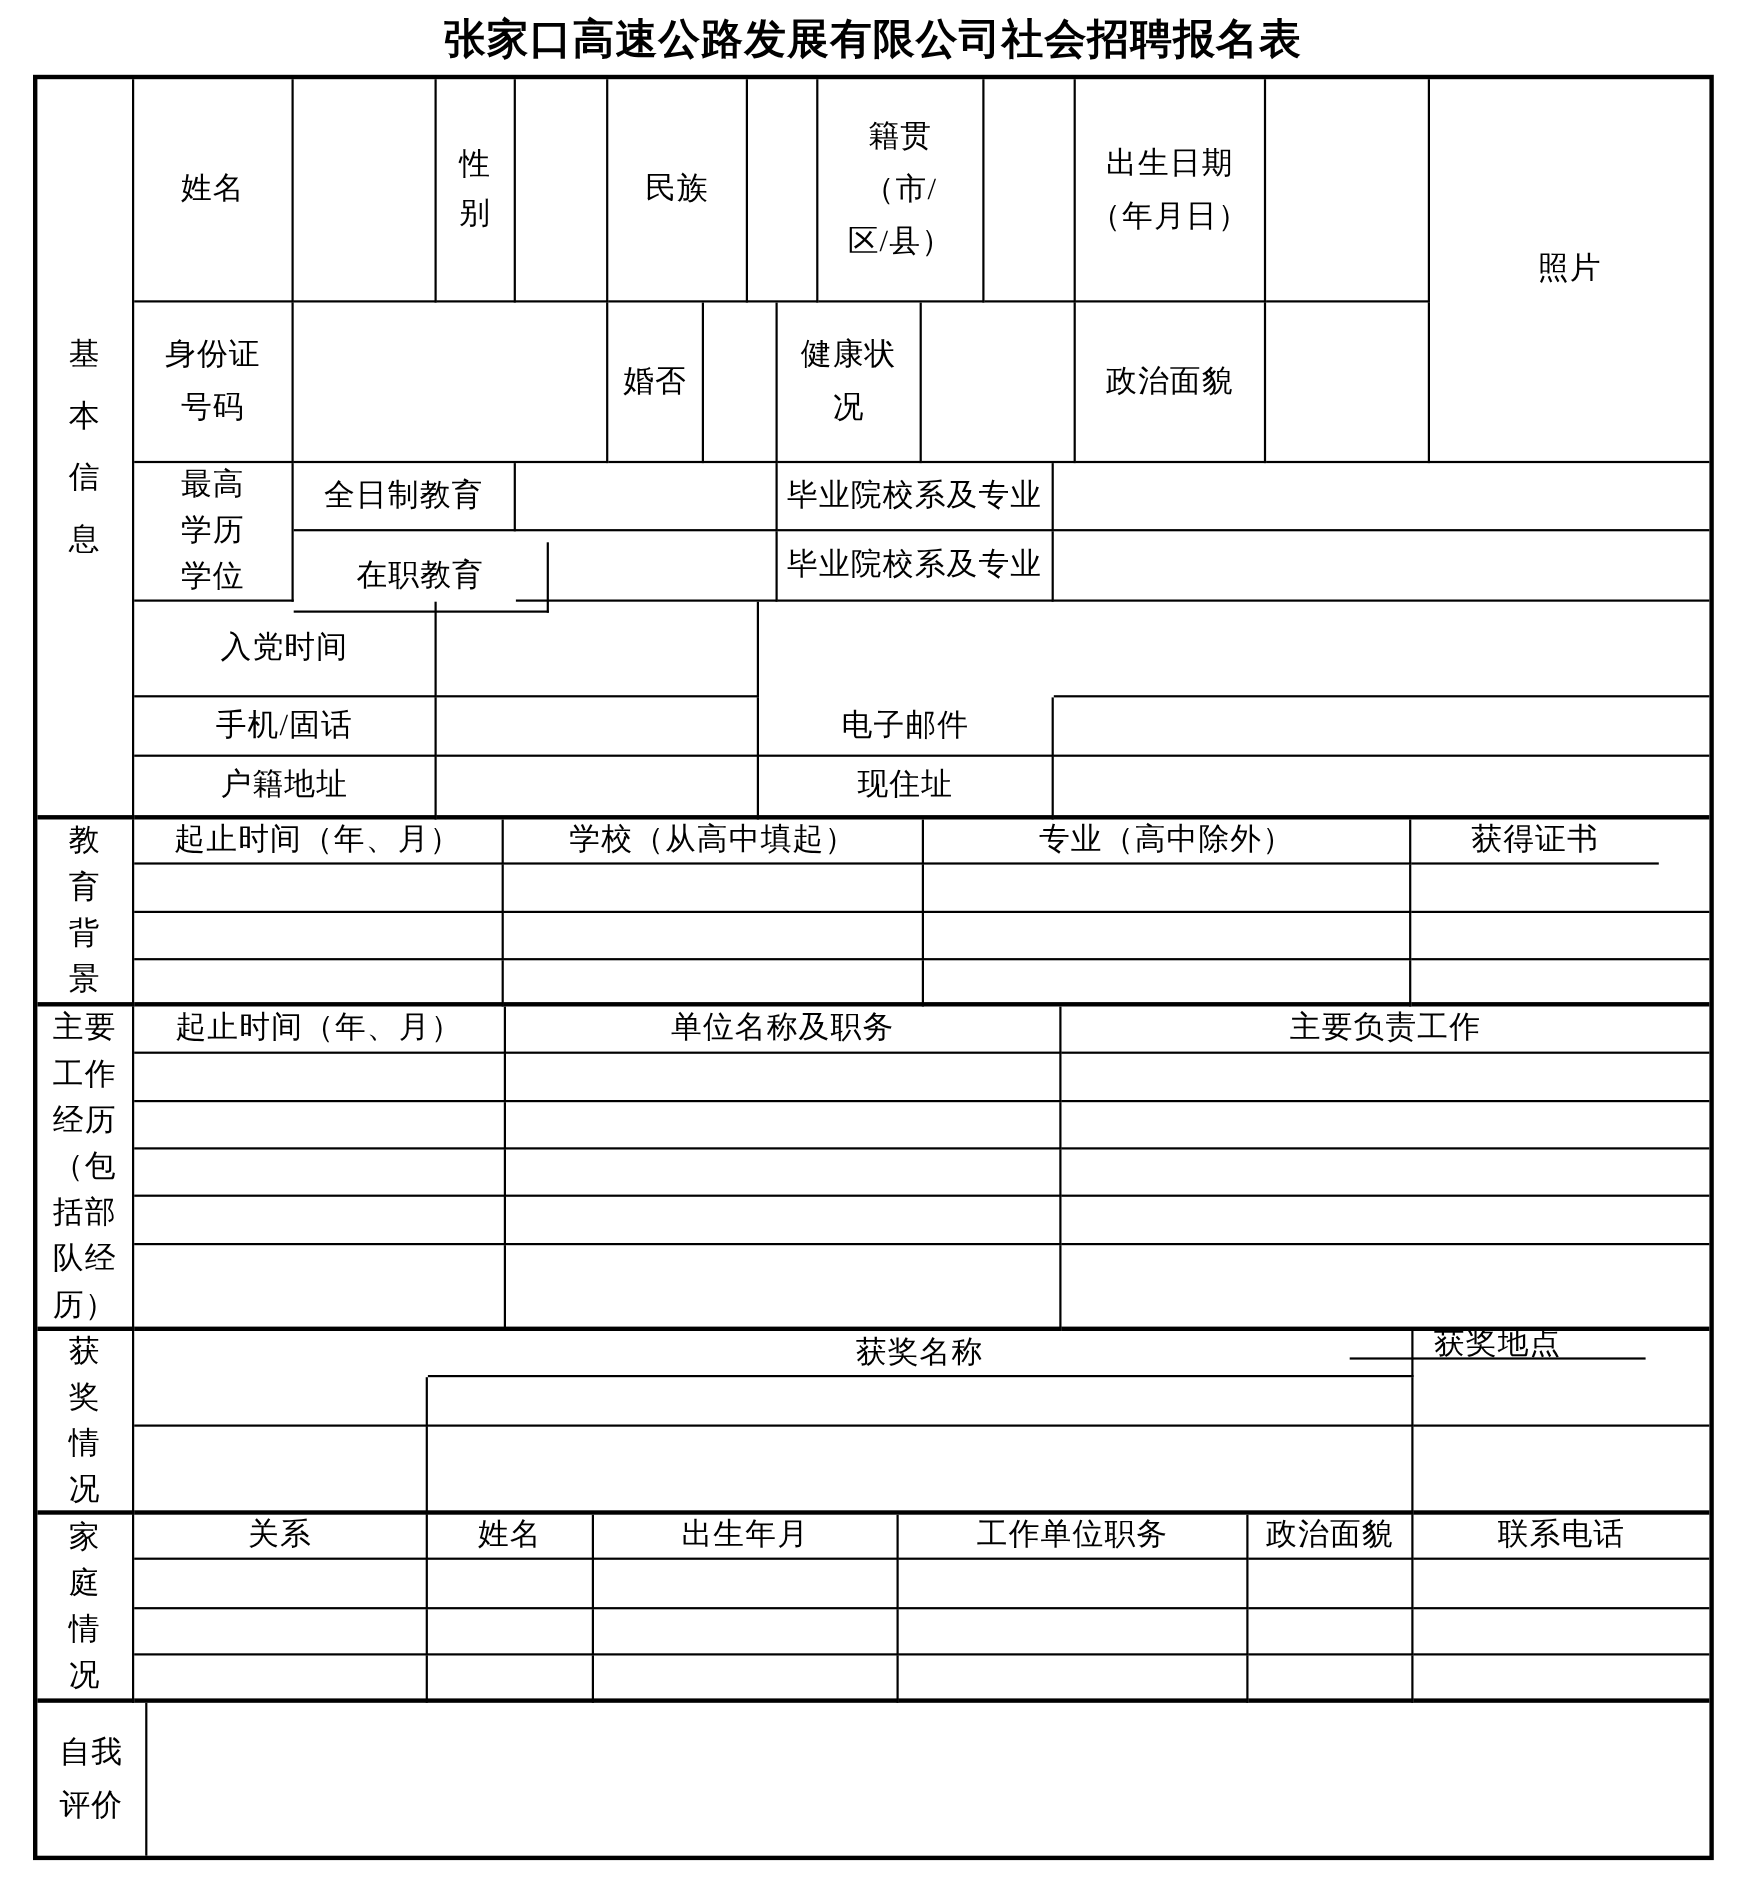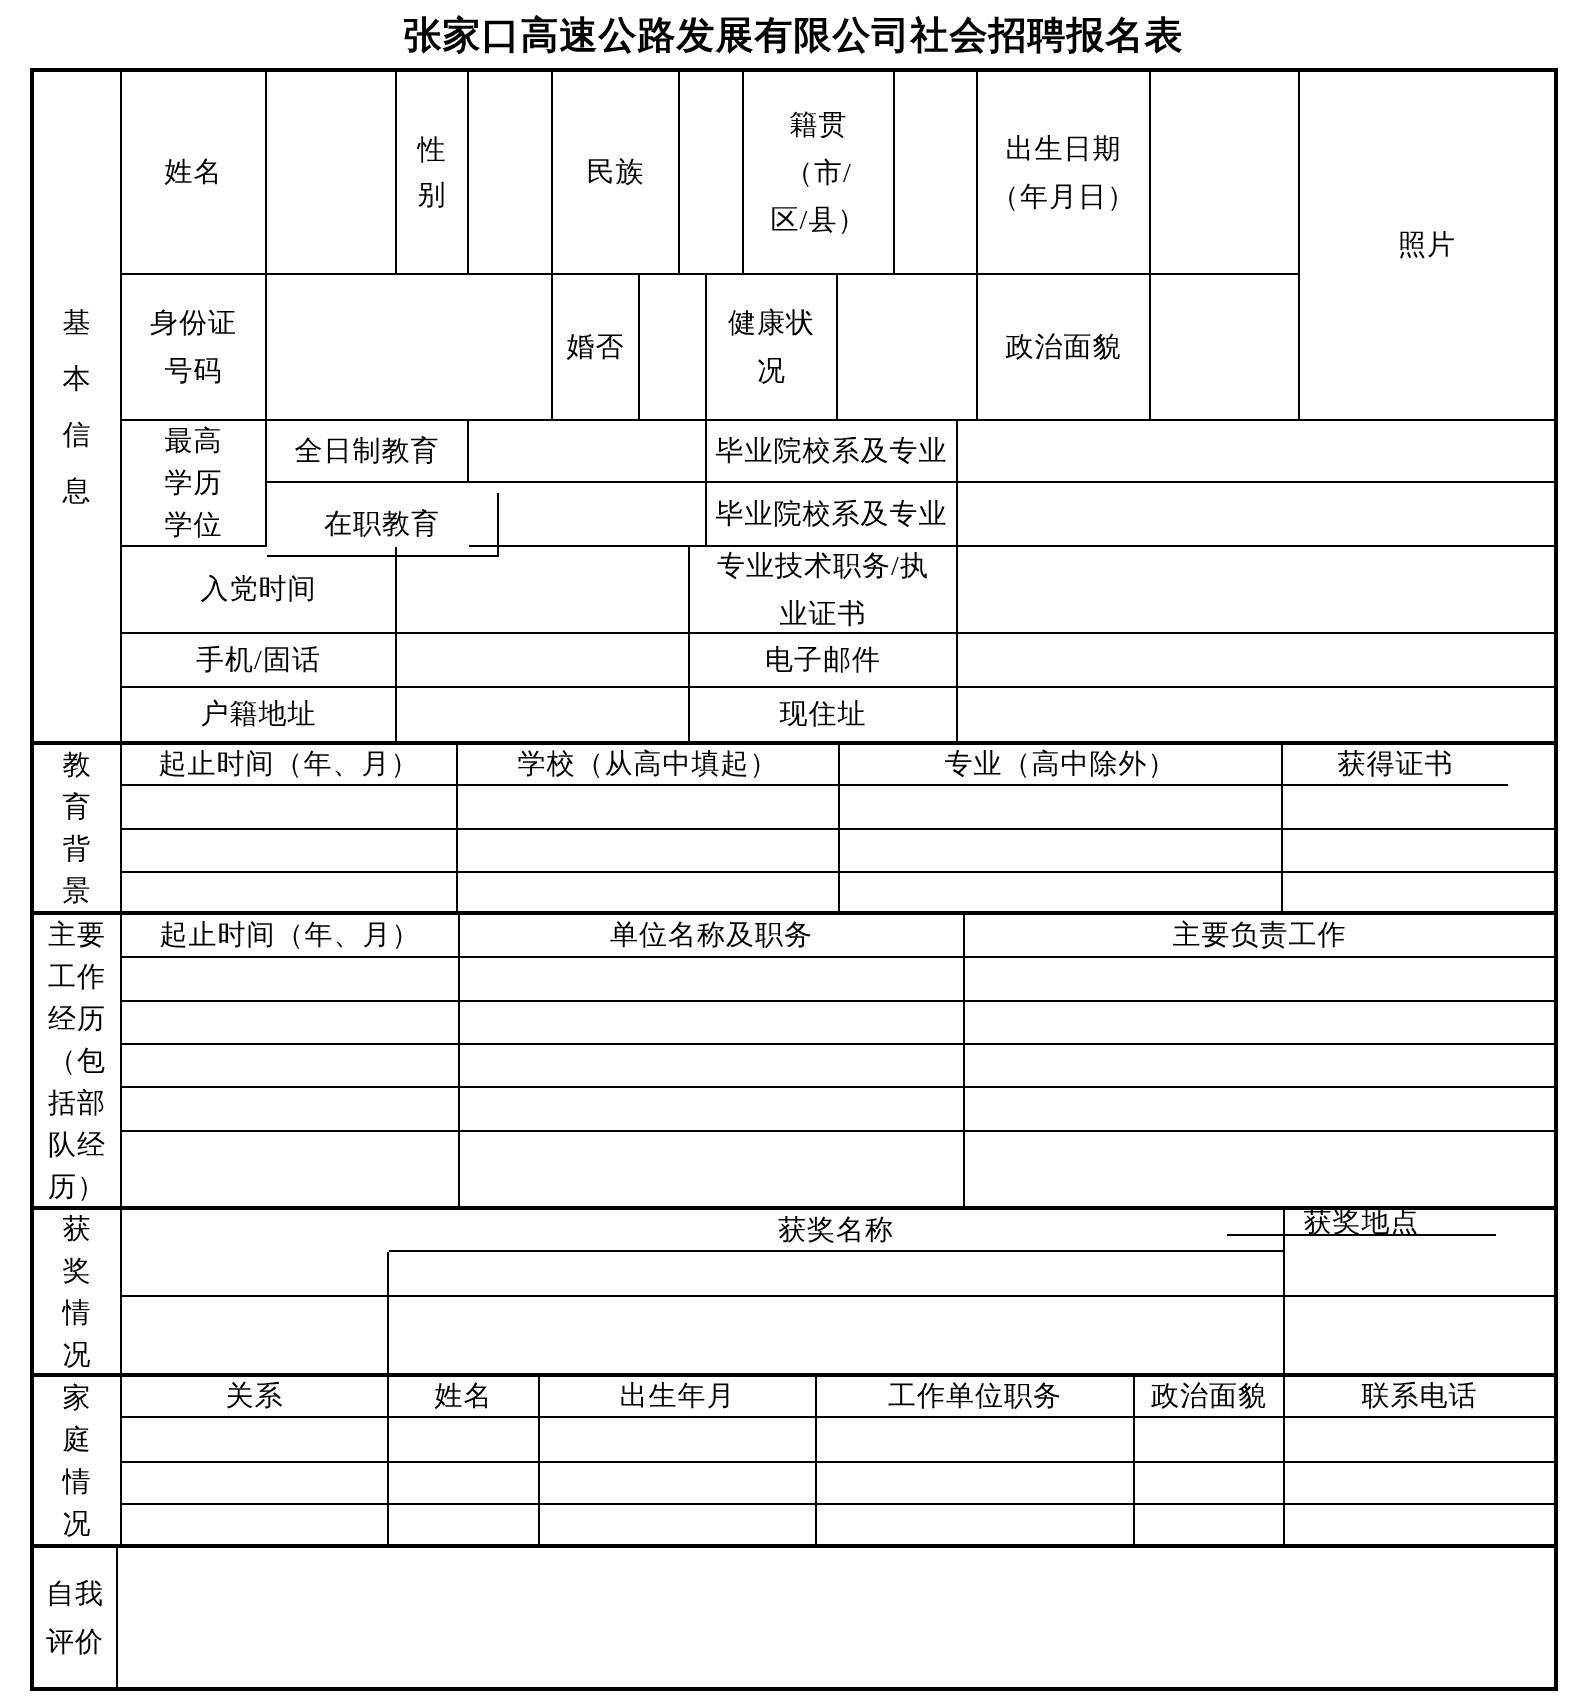--- a/index.html
+++ b/index.html
@@ -47,21 +47,21 @@
 队经
 历）</div>
     <div class="cell lh-tight tb" style="left:0;top:1138px;width:88px;height:167px">获
 奖
 情
 况</div>
     <div class="cell lh-tight tb" style="left:0;top:1305px;width:88px;height:171px">家
 庭
 情
 况</div>
-    <div class="cell lh-mid eb" style="left:0;top:1476px;width:84px;height:139px">自我
+    <div class="cell lh-mid eb" style="left:0;top:1476px;width:100px;height:139px">自我
 评价</div>
 
     <div class="cell" style="left:88px;top:0;width:145px;height:203px">姓名</div>
     <div class="cell" style="left:233px;top:0;width:130px;height:203px"></div>
     <div class="cell" style="left:363px;top:0;width:72px;height:203px">性
 别</div>
     <div class="cell" style="left:435px;top:0;width:84px;height:203px"></div>
     <div class="cell" style="left:519px;top:0;width:127px;height:203px">民族</div>
     <div class="cell" style="left:646px;top:0;width:64px;height:203px"></div>
     <div class="cell lh-mid" style="left:710px;top:0;width:151px;height:203px">籍贯
@@ -91,22 +91,20 @@
     <div class="cell" style="left:435px;top:349px;width:238px;height:62px"></div>
     <div class="cell" style="left:673px;top:349px;width:251px;height:62px">毕业院校系及专业</div>
     <div class="cell er" style="left:924px;top:349px;width:596px;height:62px"></div>
     <div class="cell" style="left:233px;top:421px;width:232px;height:64px">在职教育</div>
     <div class="cell" style="left:435px;top:411px;width:238px;height:64px"></div>
     <div class="cell" style="left:673px;top:411px;width:251px;height:64px">毕业院校系及专业</div>
     <div class="cell er" style="left:924px;top:411px;width:596px;height:64px"></div>
 
     <div class="cell" style="left:88px;top:475px;width:275px;height:87px">入党时间</div>
     <div class="cell" style="left:363px;top:475px;width:293px;height:87px"></div>
-    <div class="cell lh-mid" style="left:656px;top:475px;width:268px;height:87px">专业技术职务/执
-业证书</div>
     <div class="cell er" style="left:924px;top:475px;width:596px;height:87px"></div>
 
     <div class="cell" style="left:88px;top:562px;width:275px;height:54px">手机/固话</div>
     <div class="cell" style="left:363px;top:562px;width:293px;height:54px"></div>
     <div class="cell" style="left:656px;top:562px;width:268px;height:54px">电子邮件</div>
     <div class="cell er" style="left:924px;top:562px;width:596px;height:54px"></div>
 
     <div class="cell tb" style="left:88px;top:616px;width:275px;height:57px">户籍地址</div>
     <div class="cell tb" style="left:363px;top:616px;width:293px;height:57px"></div>
     <div class="cell tb" style="left:656px;top:616px;width:268px;height:57px">现住址</div>

